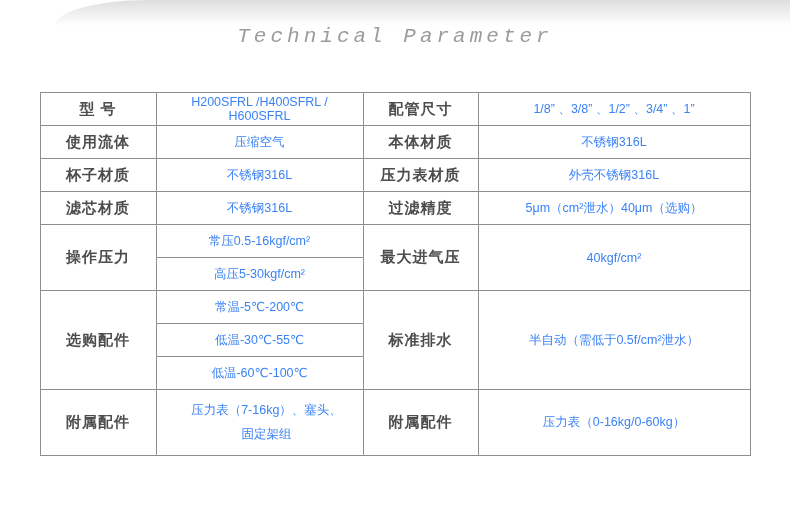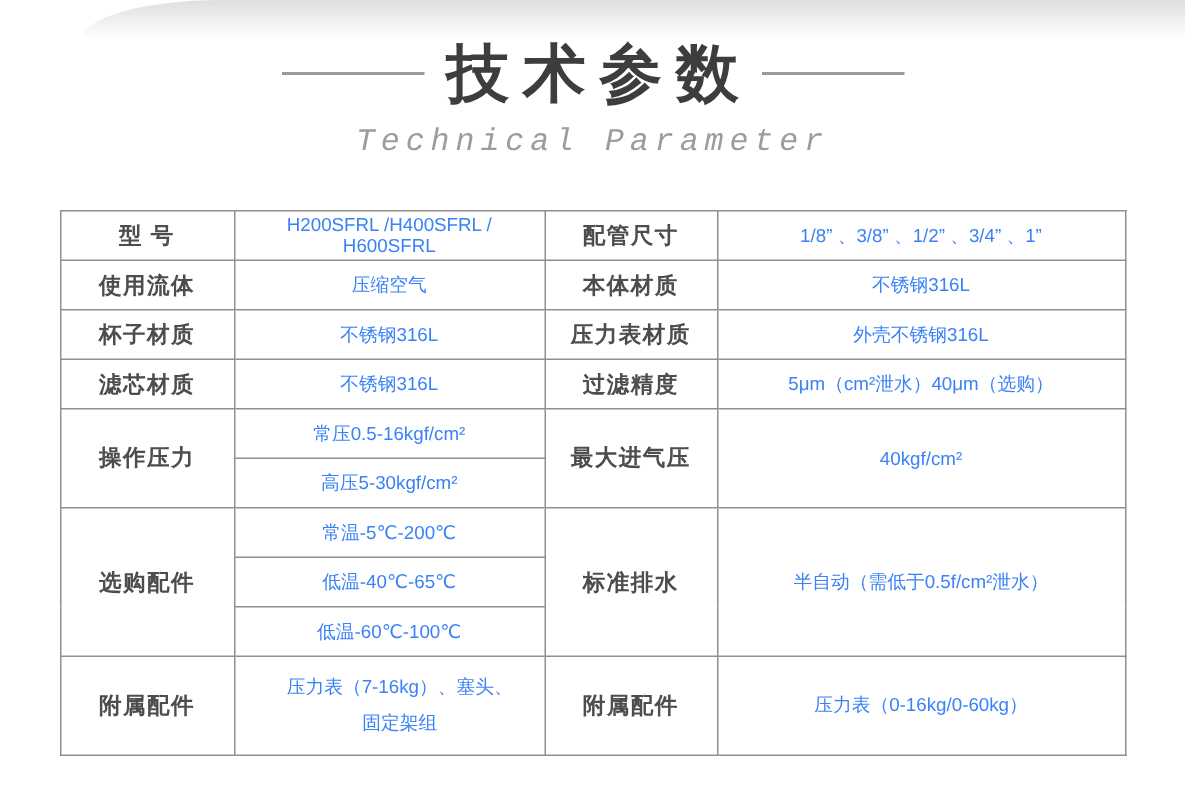--- a/index.html
+++ b/index.html
@@ -43,21 +43,21 @@
   .page-subtitle {
     margin-top: 11px;
     font-family: Liberation Mono, monospace;
     font-style: italic;
     font-size: 21px;
     letter-spacing: 4px;
     color: #9c9c9c;
   }
   table.specs {
     width: 710px;
-    margin: 33px auto 0 auto;
+    margin: 44px auto 0 auto;
     border-collapse: collapse;
     table-layout: fixed;
   }
   table.specs col.c1 { width: 116px; }
   table.specs col.c2 { width: 207px; }
   table.specs col.c3 { width: 115px; }
   table.specs col.c4 { width: 272px; }
   table.specs td {
     border: 1px solid #8f8f8f;
     height: 33px;
@@ -82,25 +82,20 @@
     line-height: 1.85;
   }
   tr.tall td { height: 66px; }
 </style>
 </head>
 <body>
 
 <div class="top-shadow"></div>
 
 <div class="header">
-  <div class="title-row">
-    <span class="title-line"></span>
-    <h1 class="page-title">技术参数</h1>
-    <span class="title-line"></span>
-  </div>
   <div class="page-subtitle">Technical Parameter</div>
 </div>
 
 <table class="specs">
   <colgroup>
       <col class="c1">
       <col class="c2">
       <col class="c3">
       <col class="c4">
     </colgroup>
@@ -138,21 +133,21 @@
     <tr>
       <td class="val">高压5-30kgf/cm²</td>
     </tr>
     <tr>
       <td class="lbl" rowspan="3">选购配件</td>
       <td class="val">常温-5℃-200℃</td>
       <td class="lbl" rowspan="3">标准排水</td>
       <td class="val" rowspan="3">半自动（需低于0.5f/cm²泄水）</td>
     </tr>
     <tr>
-      <td class="val">低温-40℃-65℃</td>
+      <td class="val">低温-30℃-55℃</td>
     </tr>
     <tr>
       <td class="val">低温-60℃-100℃</td>
     </tr>
     <tr class="tall">
       <td class="lbl">附属配件</td>
       <td class="val val-left">压力表（7-16kg）、塞头、固定架组</td>
       <td class="lbl">附属配件</td>
       <td class="val">压力表（0-16kg/0-60kg）</td>
     </tr>

